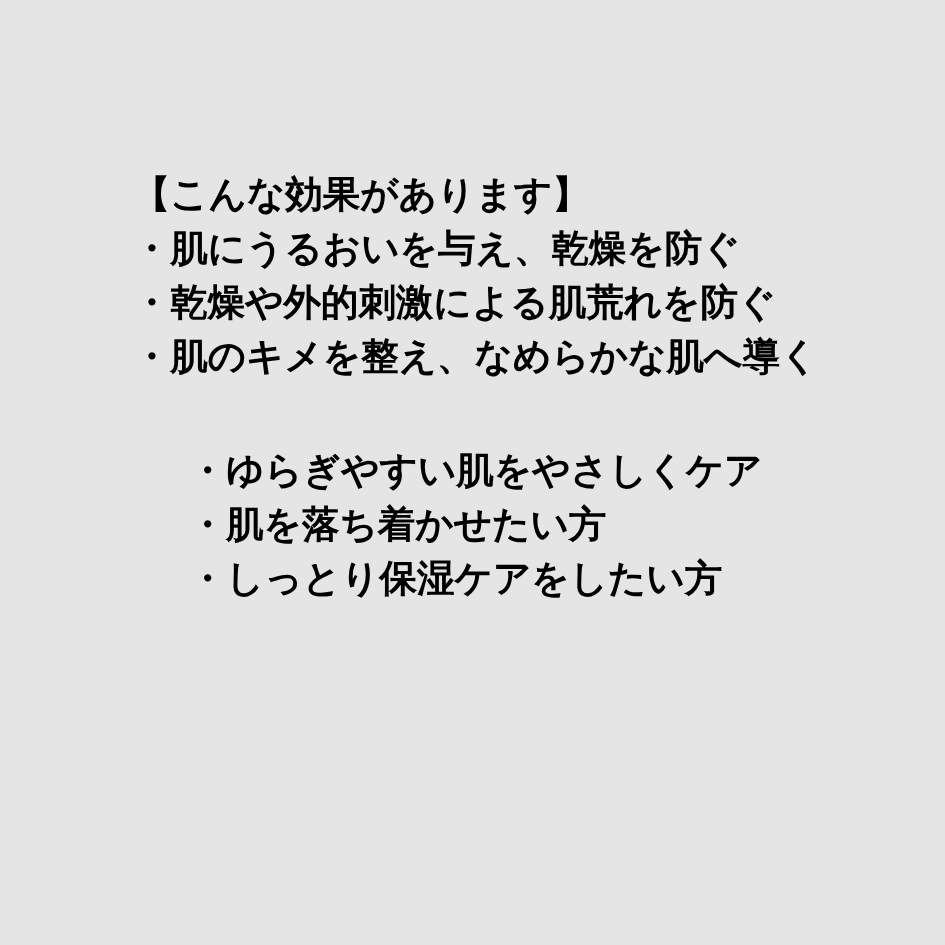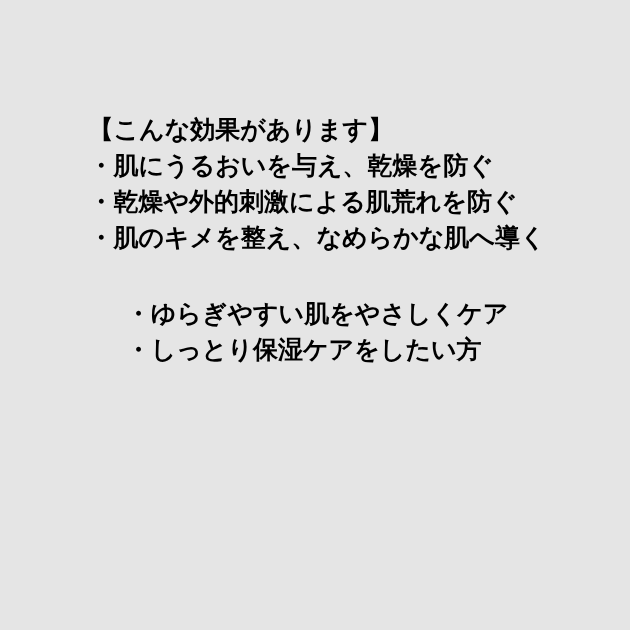--- a/index.html
+++ b/index.html
@@ -55,16 +55,17 @@
 
   <div class="block">
     <div class="heading">【こんな効果があります】</div>
     <div class="line">・肌にうるおいを与え、乾燥を防ぐ</div>
     <div class="line">・乾燥や外的刺激による肌荒れを防ぐ</div>
     <div class="line">・肌のキメを整え、なめらかな肌へ導く</div>
   </div>
 
   <div class="block">
     <div class="line">・ゆらぎやすい肌をやさしくケア</div>
+    <div class="line">・肌を落ち着かせたい方</div>
     <div class="line">・しっとり保湿ケアをしたい方</div>
   </div>
 
 </div>
 
 </body></html>

